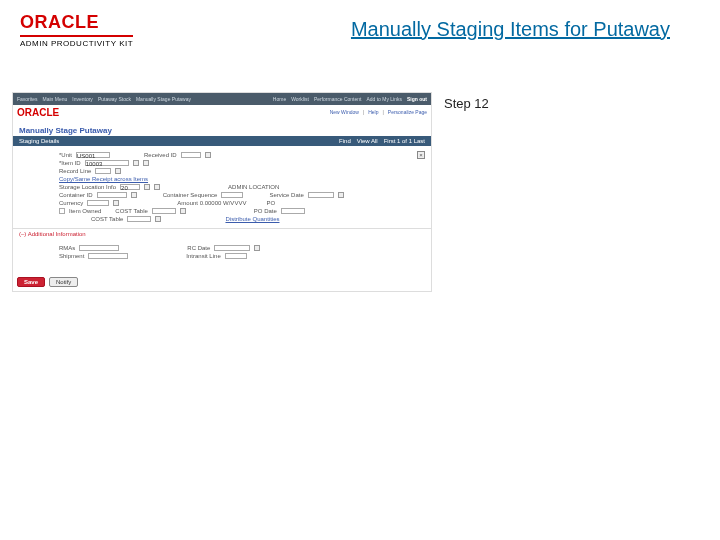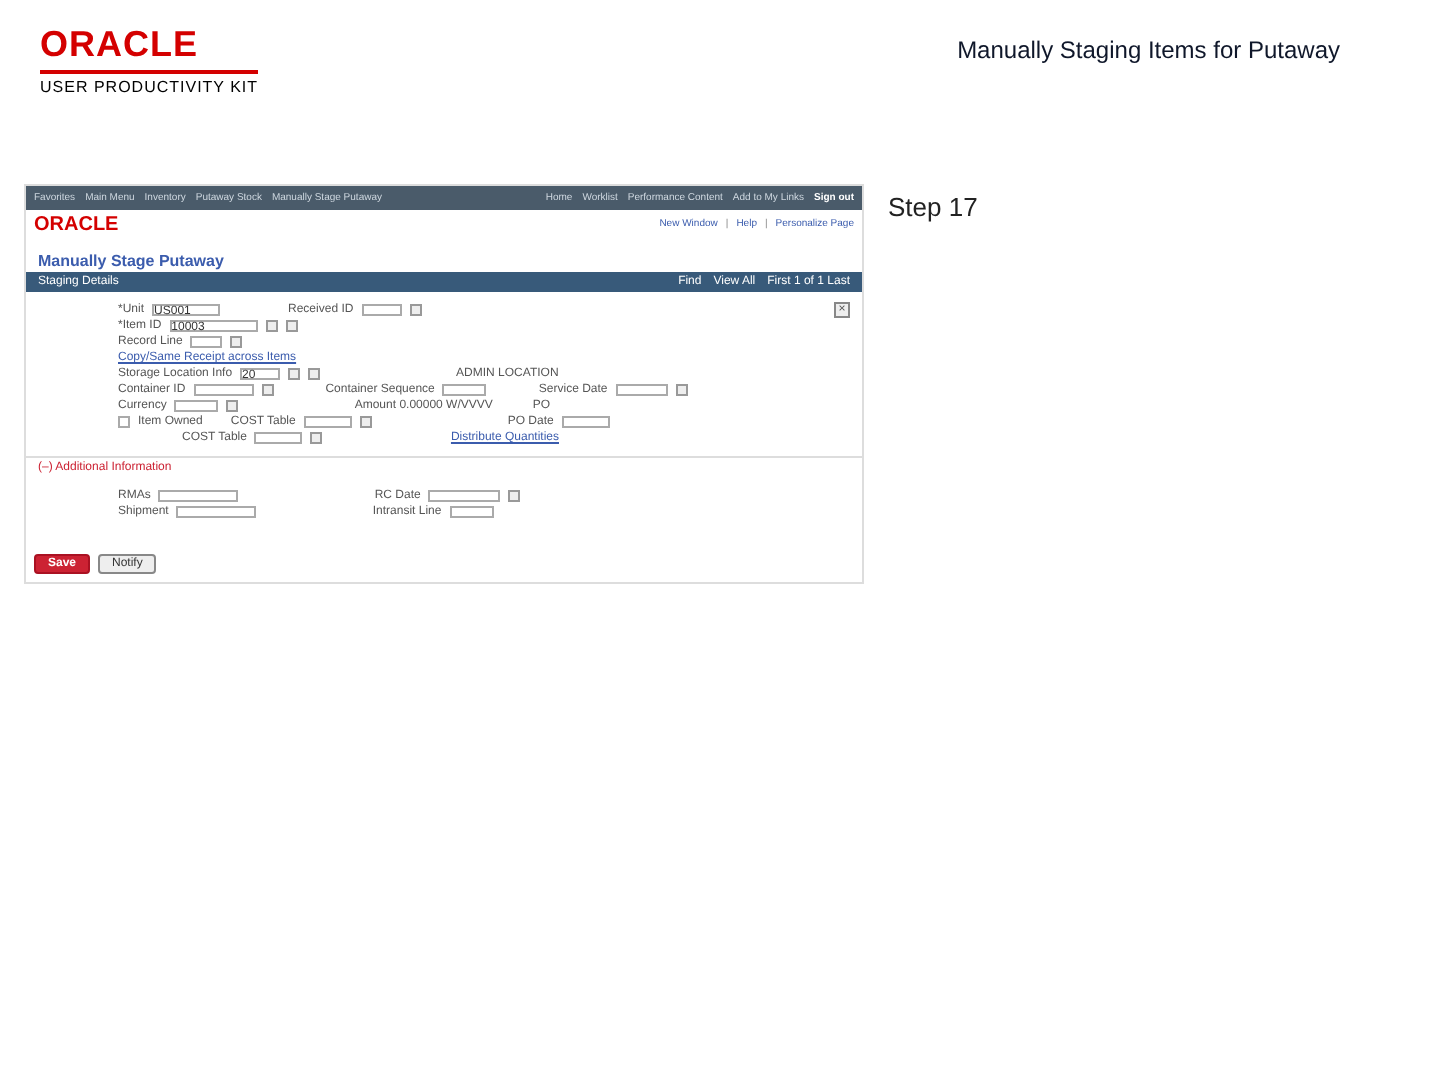--- a/index.html
+++ b/index.html
@@ -29,24 +29,25 @@
     letter-spacing: 0.5px;
   }
   .brand-line { height: 2px; background: #d40000; width: 100%; margin-top: 2px; }
   .brand-sub {
     font-size: 8px;
     letter-spacing: 0.5px;
     color: #000;
     margin-top: 2px;
   }
   .page-title {
-    font-size: 12px;
-    color: #0f172a;
+    font-size: 20px;
+    color: #0369a1;
     margin-top: 6px;
     margin-right: 30px;
+    text-decoration: underline;
   }
 
   
   .main {
     display: flex;
     padding: 40px 12px 0 12px;
     gap: 12px;
   }
 
   .screenshot {
@@ -165,21 +166,21 @@
   .step-text { font-size: 12px; color:#222; }
   .step-text strong { font-weight: bold; }
 </style>
 </head>
 <body>
 
 <div class="top-header">
   <div class="logo-block">
     <span class="brand">ORACLE</span>
     <div class="brand-line"></div>
-    <span class="brand-sub">USER PRODUCTIVITY KIT</span>
+    <span class="brand-sub">ADMIN PRODUCTIVITY KIT</span>
   </div>
   <div class="page-title">Manually Staging Items for Putaway</div>
 </div>
 
 <div class="main">
 
   <div class="screenshot">
 
     <div class="ss-bar-top">
       <div class="left">
@@ -317,15 +318,15 @@
       </div>
     </div>
 
     <div class="ss-buttons">
       <span class="btn save">Save</span>
       <span class="btn">Notify</span>
     </div>
   </div>
 
   <div class="instructions">
-    <div class="step-label">Step 17</div>
+    <div class="step-label">Step 12</div>
   </div>
 </div>
 
 </body></html>

